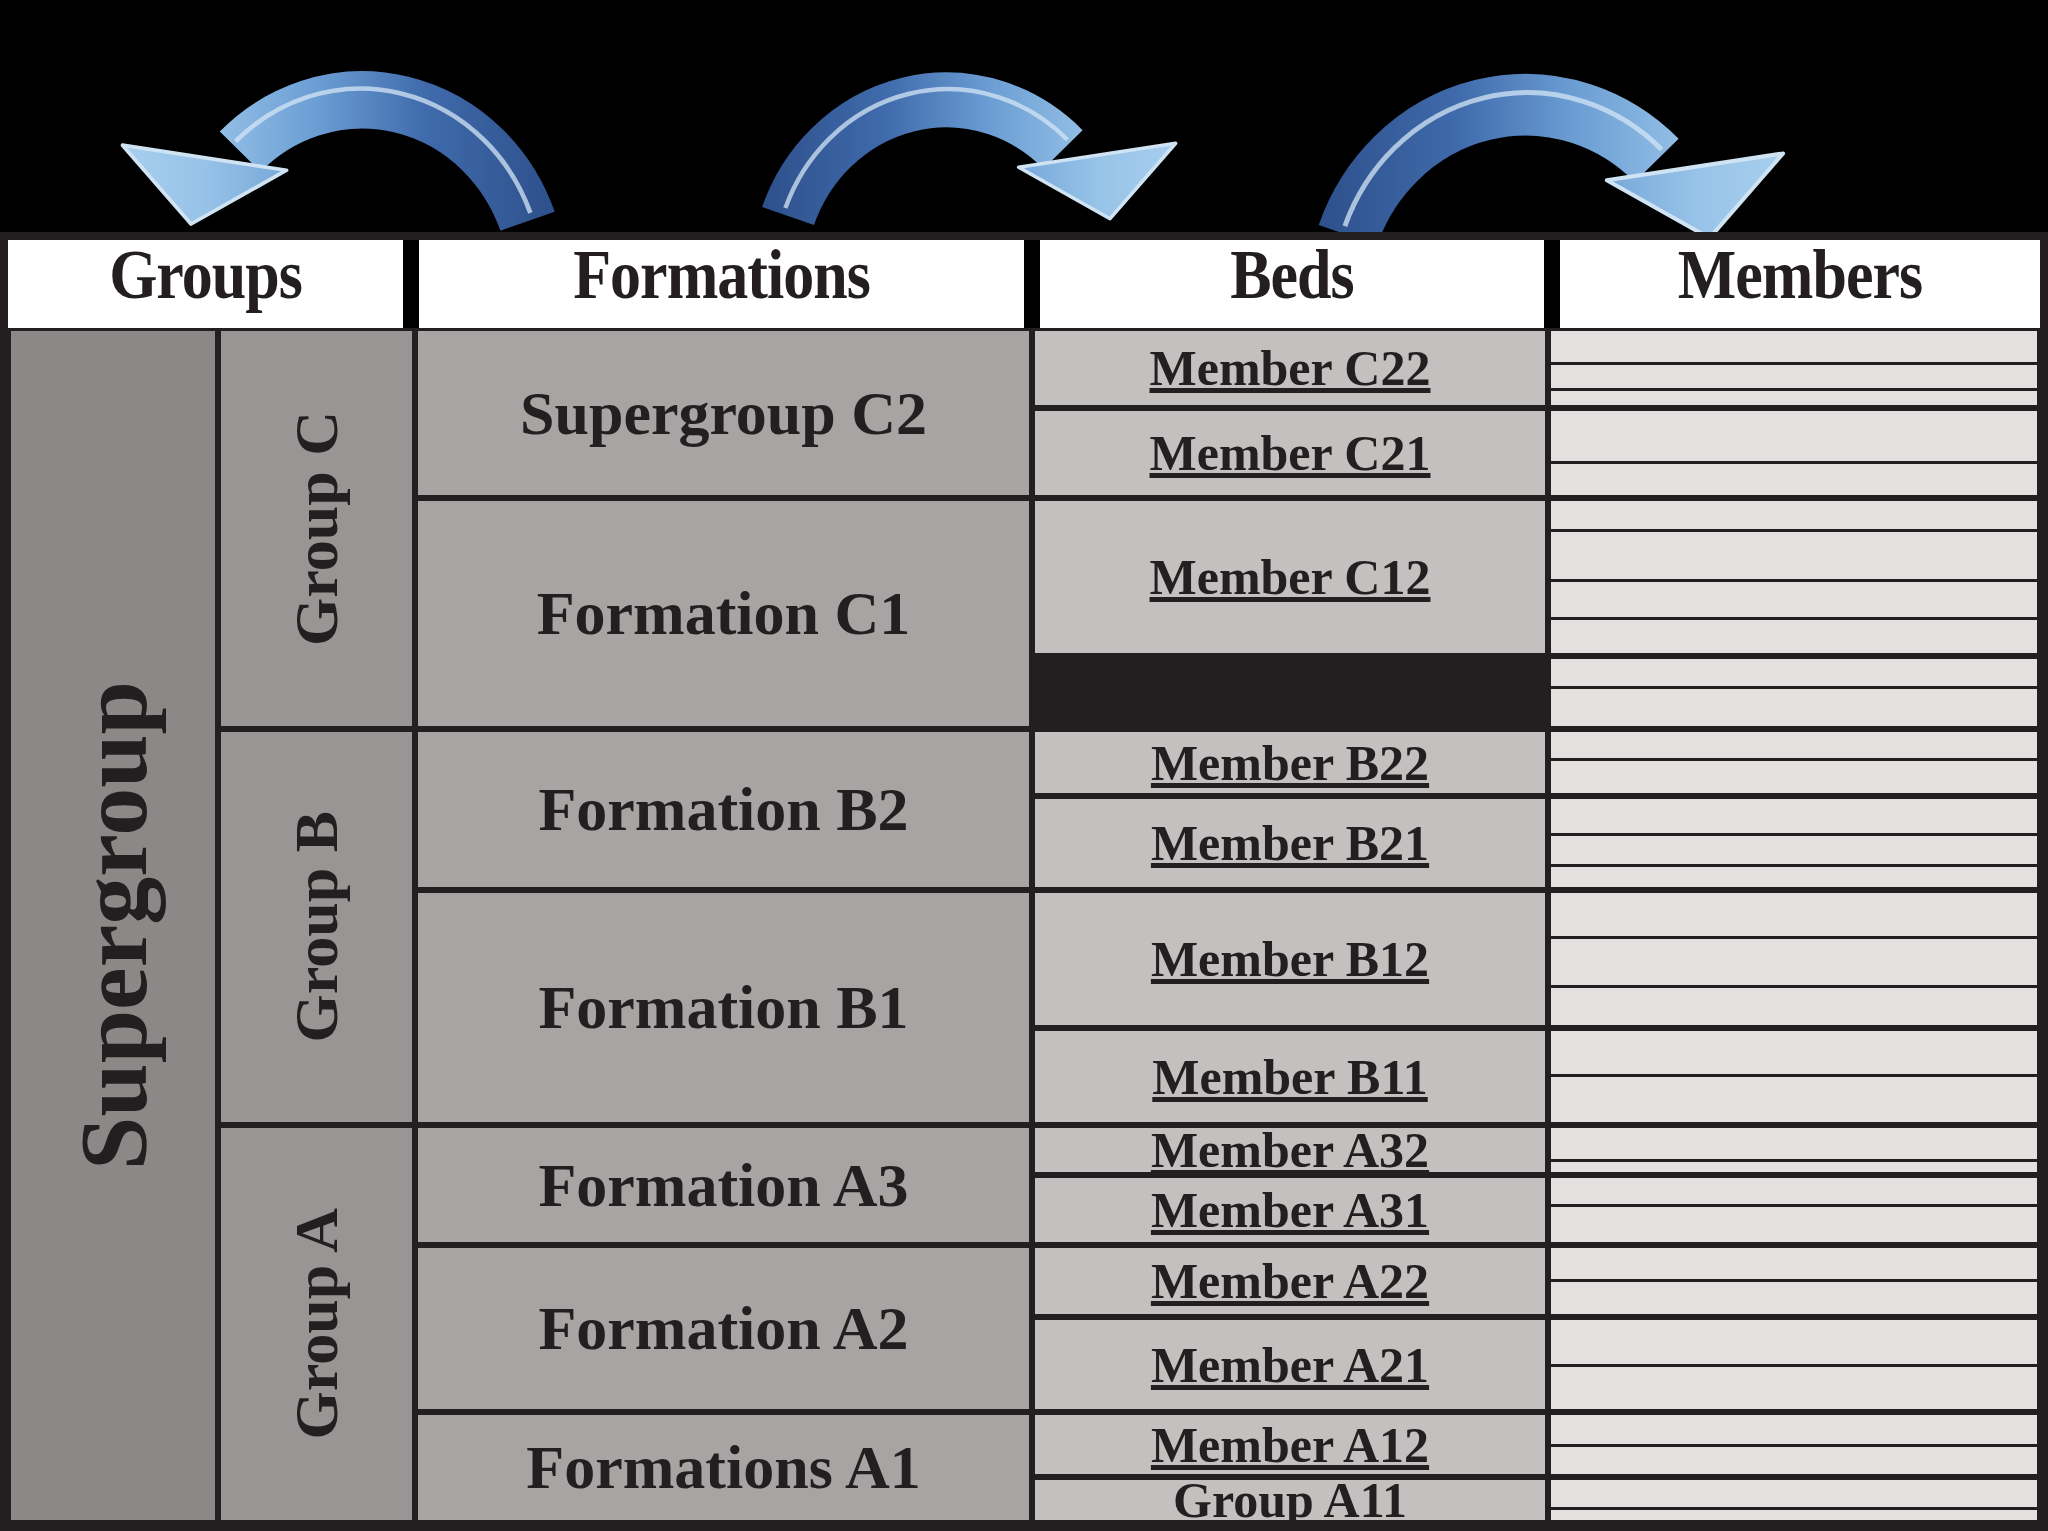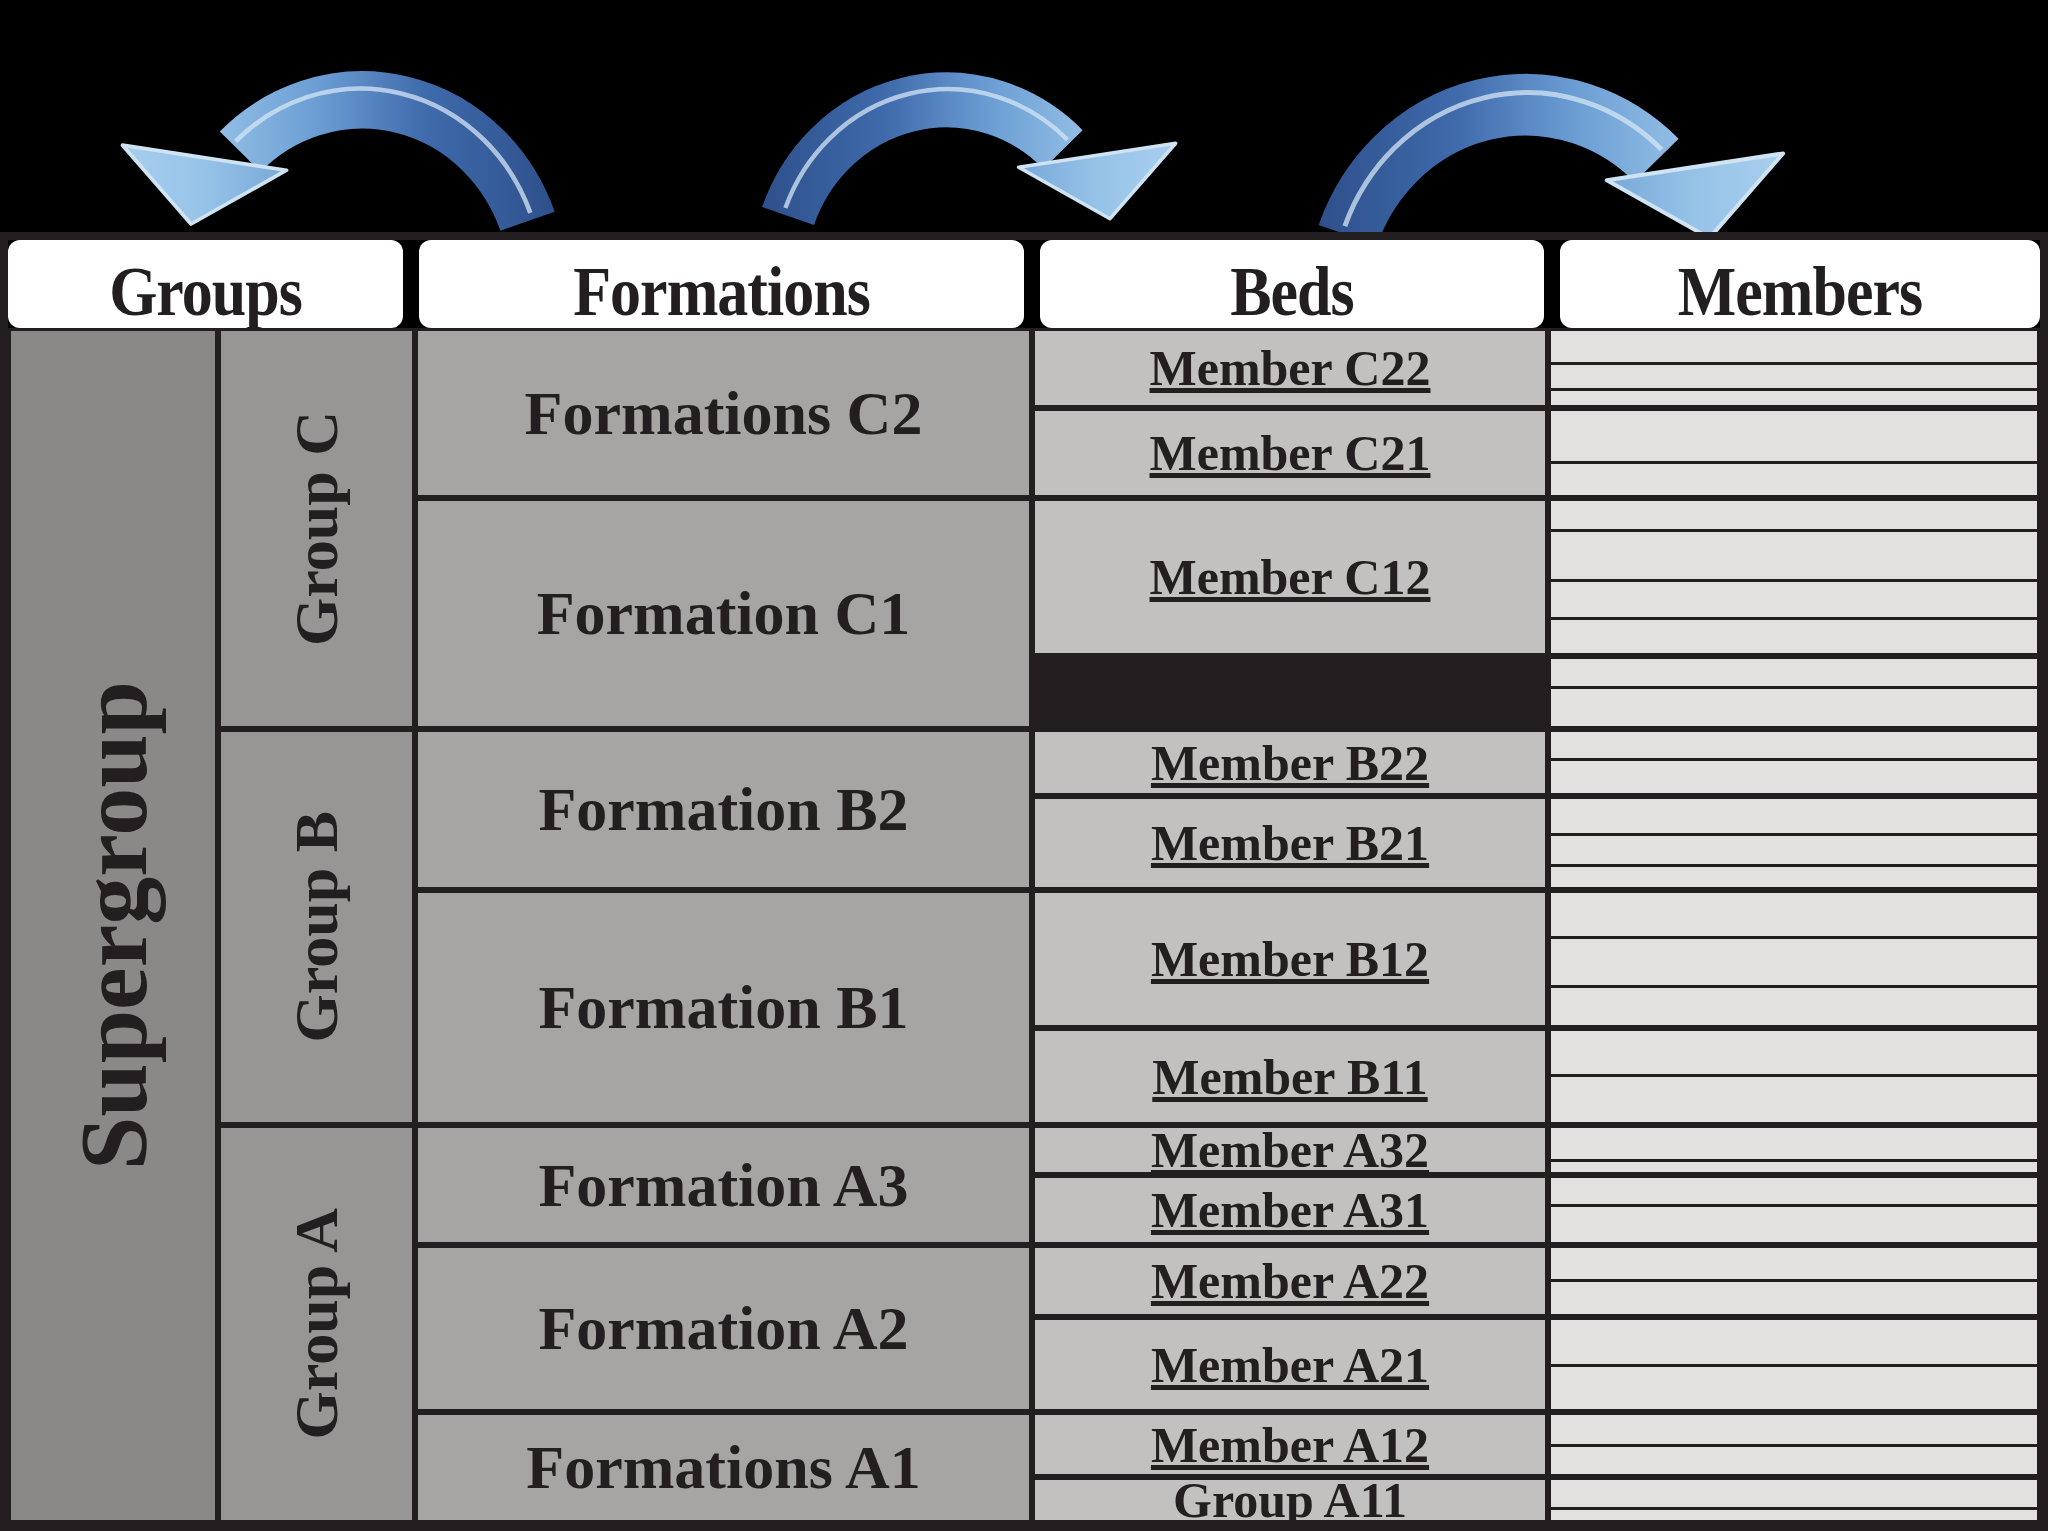--- a/index.html
+++ b/index.html
@@ -7,21 +7,21 @@
     --sg:#8b8987; --grp:#989695; --fm:#a7a5a3; --mb:#c3c1bf; --bed:#e2e1df;
   }
   html,body{margin:0;padding:0;background:#000;}
   #stage{position:relative;width:2048px;height:1531px;background:#000;overflow:hidden;
          font-family:"Liberation Serif","DejaVu Serif",serif;color:var(--text);}
   #arrow-band{position:absolute;left:0;top:0;width:2048px;height:240px;}
   #table-wrap{position:absolute;left:0;top:232px;width:2048px;height:1299px;
               box-sizing:border-box;border:8px solid var(--border);background:var(--border);}
   #header-grid{display:grid;grid-template-columns:395px 605px 504px 480px;column-gap:16px;
                height:88px;background:#000;}
-  .hcell{background:var(--white);display:flex;align-items:flex-end;justify-content:center;overflow:hidden;border-radius:12px;}
+  .hcell{background:var(--white);display:flex;align-items:flex-start;justify-content:center;overflow:hidden;}
   .hcell span{font-weight:bold;font-size:62px;transform:scaleY(1.12);letter-spacing:-1px;}
   #body-grid{display:grid;width:2032px;height:1195px;
              grid-template-columns:210px 197px 617px 516px 492px;
              grid-template-rows:80px 90px 158px 73px 67px 94px 138px 97px 50px 70px 72px 95px 65px 46px;}
   .cell{box-sizing:border-box;border:3px solid var(--border);
         display:flex;align-items:center;justify-content:center;overflow:hidden;}
   .sg{background:var(--sg);}
   .grp{background:var(--grp);}
   .fm{background:var(--fm);font-weight:bold;font-size:62px;}
   .mb{background:var(--mb);font-weight:bold;font-size:50px;text-decoration:underline;}
@@ -93,21 +93,21 @@
         <span class="vtext">Group C</span>
       </div>
       <div class="cell grp" style="grid-column:2;grid-row:5 / span 4">
         <span class="vtext">Group B</span>
       </div>
       <div class="cell grp" style="grid-column:2;grid-row:9 / span 6">
         <span class="vtext">Group A</span>
       </div>
 
       <div class="cell fm" style="grid-column:3;grid-row:1 / span 2">
-          <span>Formations C2</span>
+          <span>Supergroup C2</span>
         </div>
       <div class="cell fm" style="grid-column:3;grid-row:3 / span 2">
           <span>Formation C1</span>
         </div>
       <div class="cell fm" style="grid-column:3;grid-row:5 / span 2">
           <span>Formation B2</span>
         </div>
       <div class="cell fm" style="grid-column:3;grid-row:7 / span 2">
           <span>Formation B1</span>
         </div>

